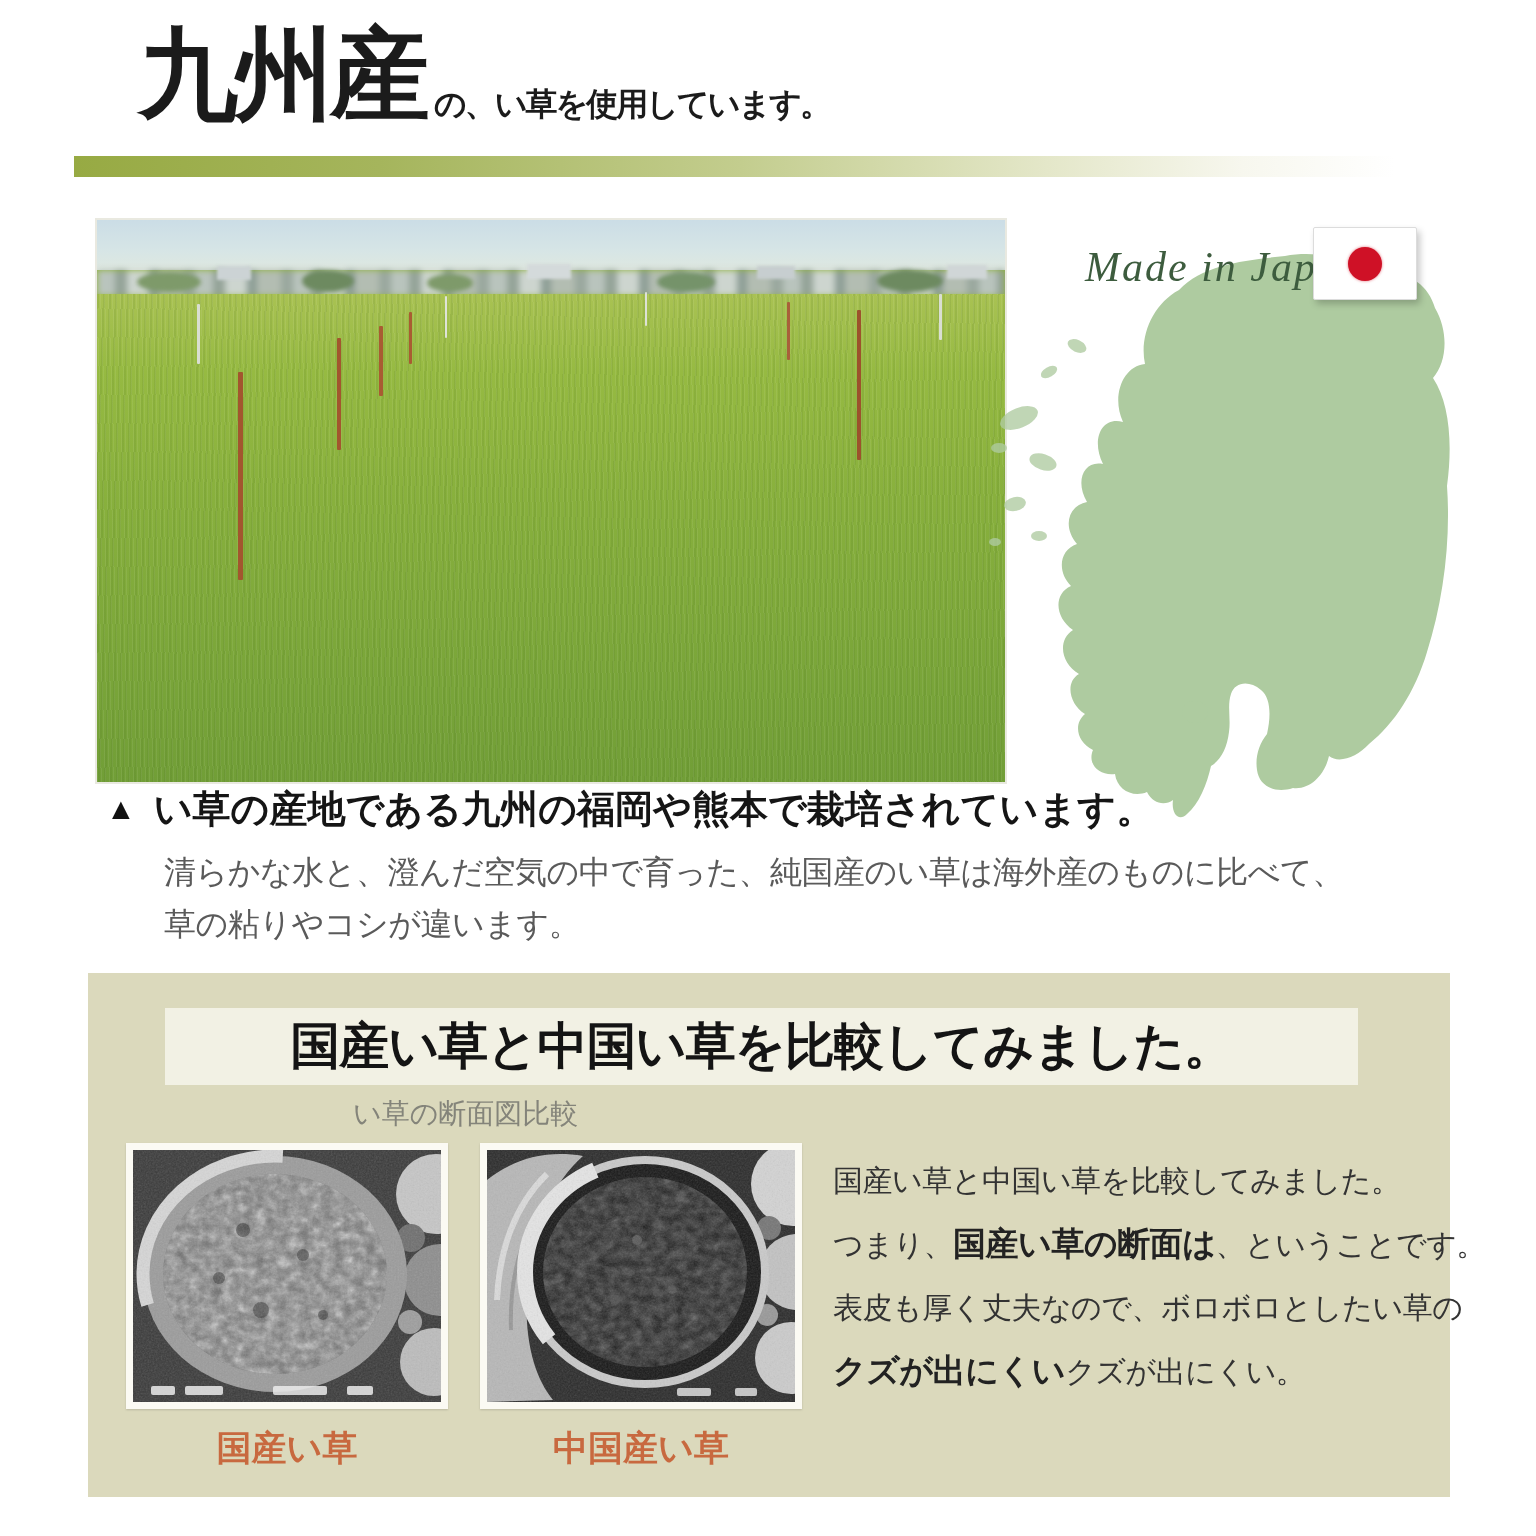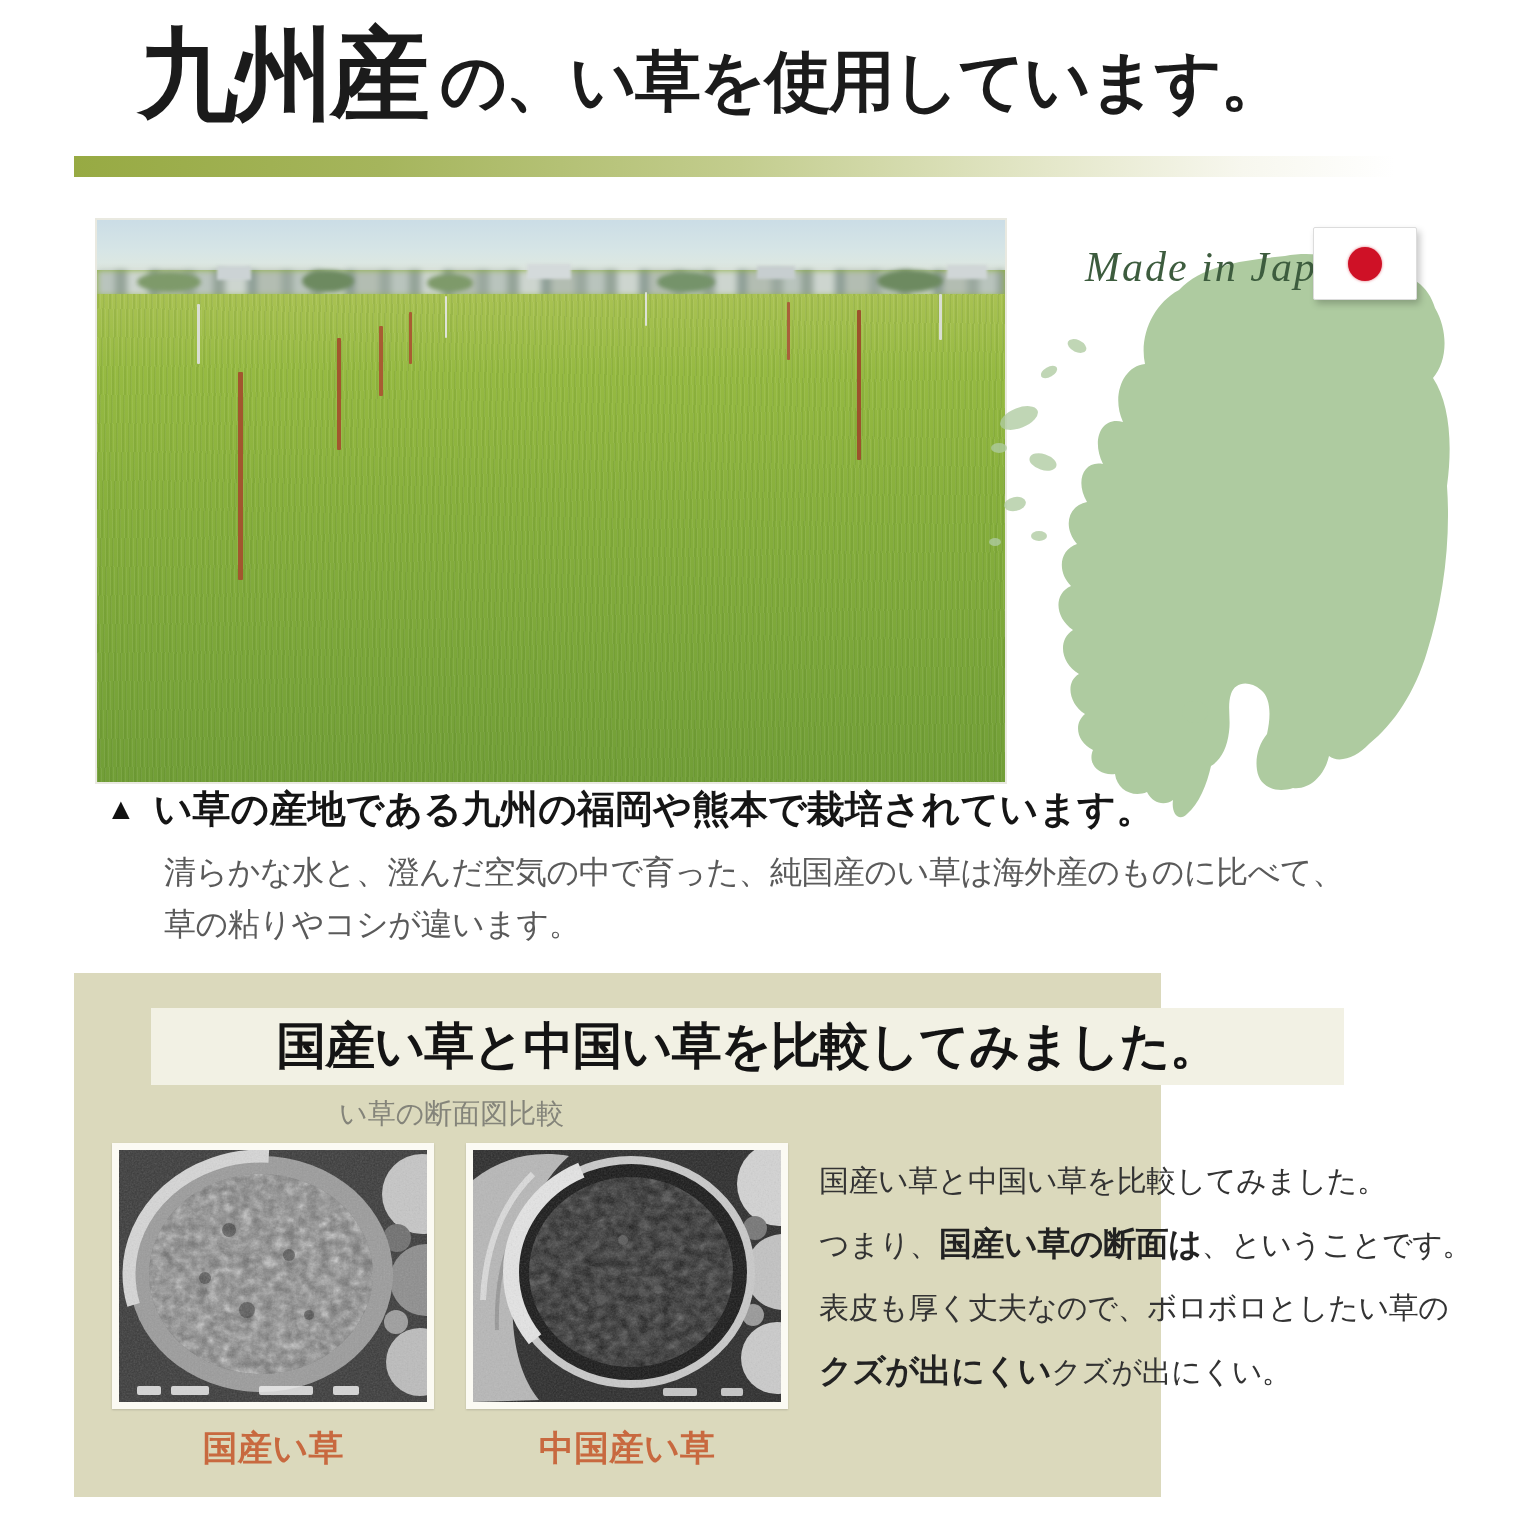--- a/index.html
+++ b/index.html
@@ -3,22 +3,22 @@
 <meta charset="utf-8">
 <style>
   html,body{margin:0;padding:0;background:#ffffff;}
   .canvas{position:relative;width:1536px;height:1536px;background:#ffffff;overflow:hidden;
           font-family:"Liberation Sans","DejaVu Sans",sans-serif;}
 
   
   .title-row{position:absolute;left:138px;top:24px;display:flex;align-items:flex-end;white-space:nowrap;}
   .title-large{font-family:Liberation Sans, sans-serif;font-weight:700;
                font-size:100px;line-height:1;color:#1b1b1b;letter-spacing:-4px;}
-  .title-rest{font-family:Liberation Mono, monospace;font-weight:700;
-              font-size:66px;line-height:1;color:#1b1b1b;margin-left:14px;margin-bottom:4px;letter-spacing:-2px;}
+  .title-rest{font-family:Liberation Serif, serif;font-weight:700;
+              font-size:32px;line-height:1;color:#1b1b1b;margin-left:8px;margin-bottom:4px;letter-spacing:-2px;}
   .accent-bar{position:absolute;left:74px;top:156px;width:1390px;height:21px;
               background:linear-gradient(90deg,#97aa43 0%,#a5b55c 22%,#c3cd8e 48%,#e4e7c9 70%,#f7f7ee 84%,#ffffff 95%);}
 
   
   .photo{position:absolute;left:95px;top:218px;width:912px;height:566px;
          border:2px solid #e9e9e0;box-sizing:border-box;background:#8fb23f;overflow:hidden;}
   .sky{position:absolute;left:0;top:0;right:0;height:50px;
        background:linear-gradient(180deg,#cbdde6 0%,#d6e5e6 60%,#dfe8e0 100%);}
   .horizon{position:absolute;left:0;top:50px;right:0;height:26px;
            background:repeating-linear-gradient(90deg,#b9c4bd 0 18px,#94a398 18px 30px,#cdd5cf 30px 52px,#8e9e96 52px 62px,#b3bdb2 62px 86px,#9aa89e 86px 98px);
@@ -42,21 +42,21 @@
              border-radius:50%;background:#cf1126;box-shadow:0 0 3px rgba(207,17,38,.6);}
 
   
   .caption-row{position:absolute;left:106px;top:784px;display:flex;align-items:flex-start;white-space:nowrap;}
   .tri{font-size:30px;color:#111;margin-top:8px;}
   .caption{font-size:38px;font-weight:700;color:#151515;margin-left:18px;letter-spacing:0px;}
   .hero-body{position:absolute;left:164px;top:846px;font-size:32px;color:#5a5a5a;
              line-height:52px;letter-spacing:-0.5px;white-space:nowrap;}
 
   
-  .section2{position:absolute;left:74px;top:973px;width:1087px;height:524px;background:#dbd9bc;}
+  .section2{position:absolute;left:88px;top:973px;width:1362px;height:524px;background:#dbd9bc;}
   .strip{position:absolute;left:77px;top:35px;width:1193px;height:77px;background:#f2f1e4;}
   .strip-title{font-family:"Liberation Serif","DejaVu Serif",serif;font-weight:700;font-size:50px;
                color:#141414;text-align:center;line-height:77px;letter-spacing:-1px;white-space:nowrap;}
   .diagram-label{position:absolute;left:265px;top:122px;font-size:28px;color:#84847a;white-space:nowrap;}
   .sem{position:absolute;width:308px;height:252px;border:7px solid #fbfaf3;box-shadow:0 1px 2px rgba(0,0,0,.15);}
   .sem svg{display:block;}
   .sem1{left:38px;top:170px;}
   .sem2{left:392px;top:170px;}
   .sem-label{position:absolute;width:322px;top:452px;text-align:center;
              font-size:35px;font-weight:700;color:#c8693f;white-space:nowrap;}

